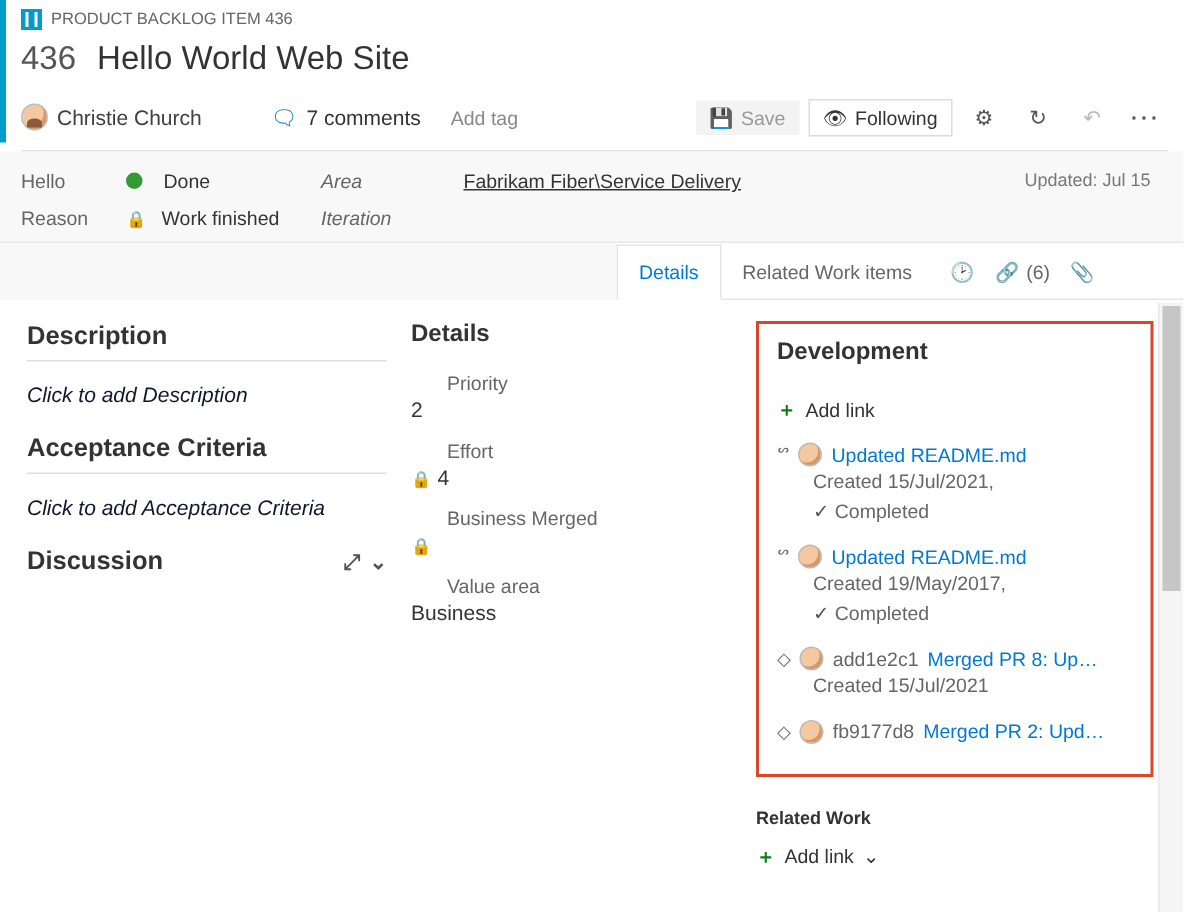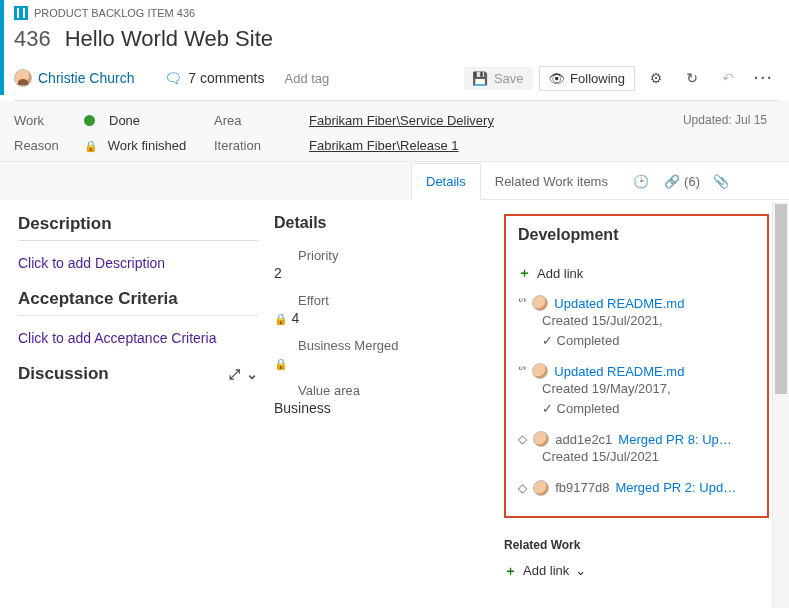--- a/index.html
+++ b/index.html
@@ -10,52 +10,52 @@
   .type-icon { width: 14px; height: 14px; background: #009ccc; display: inline-block; position: relative; }
   .type-icon::before, .type-icon::after { content: ""; position: absolute; background: #fff; width: 2px; top: 2px; bottom: 2px; }
   .type-icon::before { left: 3px; }
   .type-icon::after { right: 3px; }
   .title-row { display: flex; align-items: baseline; gap: 14px; margin: 6px 0 8px; }
   .title-id { font-size: 22px; color: #555; font-weight: 400; }
   .title-text { font-size: 22px; color: #333; font-weight: 400; }
   .meta-row { display: flex; align-items: center; gap: 6px; border-bottom: 1px solid #e0e0e0; padding: 4px 0 8px; }
   .avatar { width: 18px; height: 18px; border-radius: 50%; background: radial-gradient(circle at 35% 35%, #f5c9a0 55%, #d69866 60%); display:inline-block; position:relative; border:1px solid #bbb;}
   .avatar::after{content:"";position:absolute;bottom:1px;left:3px;right:3px;height:6px;border-radius:50% 50% 0 0;background:#8a5a3a;}
-  .assignee { color: #0369a1; margin-right: 24px; }
+  .assignee { color: #404040; margin-right: 40px; }
   .comment-icon { color: #0078d4; }
   .comments { color: #333; margin-right: 14px; }
   .add-tag { color: #888; font-size: 13px; }
   .spacer { flex: 1; }
   .btn { display: inline-flex; align-items: center; gap: 5px; padding: 4px 9px; font-size: 13px; background:#f3f3f3; color:#999; cursor: default; }
   .btn.follow { background:#fff; color:#333; border:1px solid #ddd;}
   .icon-btn { width:30px; height:28px; display:inline-flex; align-items:center; justify-content:center; color:#555; cursor:pointer;}
   .kebab { letter-spacing:2px; font-weight:bold;}
   .fields { display:flex; background:#f8f8f8; padding:12px 14px 8px; font-size:13px; border-bottom:1px solid #e8e8e8; position:relative;}
   .fields .col { display:flex; flex-direction:column; gap:10px;}
   .fields .col1{ width:200px;}
-  .fields .col2{ width:95px;}
+  .fields .col2{ width:95px;font-style:italic;}
   .fields .col3{ flex:1;text-decoration:underline;}
   .field-row{ display:flex; align-items:center; gap:10px;}
   .field-label{ color:#666; font-size:13px;}
   .state-dot{ width:11px; height:11px; border-radius:50%; background:#339933; display:inline-block; margin-right:4px;}
   .lock-icon::before{ content:"🔒"; font-size:11px; color:#888;}
   .updated{ position:absolute; right:22px; top:12px; font-size:12px; color:#777;}
   .tabbar-wrap{ position:relative; }
   .tabbar{ display:flex; align-items:center; height:38px; border-bottom:1px solid #e6e6e6; margin-left:411px; padding-right:28px; background:#fff;}
   .bg-fill{ position:absolute; left:0; right:0; top:0; height:38px; background:#f8f8f8; z-index:-1;}
   .tab{ padding:0 14px; height:100%; display:flex; align-items:center; color:#666; cursor:pointer; font-size:13px; border-top:1px solid transparent;}
   .tab.active{ color:#0078d4; border:1px solid #e6e6e6; border-bottom:1px solid #fff; background:#fff; margin-bottom:-1px;}
   .tab-icon{ width:40px; justify-content:center;}
   .content{ display:flex; height:calc(608px - 204px); overflow:hidden;}
   .col-a{ width:266px; padding:14px 8px 14px 18px;}
   .col-b{ width:230px; padding:14px 8px;}
   .col-c{ flex:1; padding:14px 20px 14px 8px; overflow-y:auto;}
   .section-h{ font-weight:600; font-size:17px; color:#333; border-bottom:1px solid #e0e0e0; padding-bottom:6px; margin-bottom:10px;}
   .section-h.thin{ border-bottom:none; font-size:16px;}
-  .placeholder{ color:#4c1d95; font-size:14px; padding:4px 0 18px;}
+  .placeholder{ color:#0f172a; font-style:italic; font-size:14px; padding:4px 0 18px;}
   .det-label{ color:#666; font-size:13px; margin-top:6px;margin-left:24px;}
   .det-val{ color:#333; font-size:14px; padding:2px 0 6px;}
   .disc-row{ display:flex; align-items:center; justify-content:space-between;}
   .expand{ display:flex; gap:6px; color:#555; font-size:14px;}
   .dev-box{ border:2px solid #d9472b; padding:10px 12px 12px; margin-bottom:14px;}
   .add-link{ display:flex; align-items:center; gap:6px; color:#333; font-size:13px; padding:4px 0 8px; cursor:pointer;}
   .plus{ color:#107c10; font-weight:bold;}
   .dev-item{ padding:5px 0 8px; font-size:13px;}
   .dev-line1{ display:flex; align-items:center; gap:6px;}
   .pr-icon{ color:#666; font-size:13px;}
@@ -109,44 +109,41 @@
       </span>
     <span class="icon-btn kebab">
         <span>···</span>
       </span>
   </div>
 </div>
 
 <div class="fields">
   <div class="col col1">
     <div class="field-row">
-      <span class="field-label" style="width:60px">Work</span>
+      <span class="field-label" style="width:60px">Hello</span>
       <span class="state-dot"></span>
       <span>Done</span>
     </div>
     <div class="field-row">
       <span class="field-label" style="width:60px">Reason</span>
       <span class="lock-icon"></span>
       <span>Work finished</span>
     </div>
   </div>
   <div class="col col2">
     <div class="field-row">
         <span class="field-label">Area</span>
       </div>
     <div class="field-row">
         <span class="field-label">Iteration</span>
       </div>
   </div>
   <div class="col col3">
     <div class="field-row">
         <span>Fabrikam Fiber\Service Delivery</span>
-      </div>
-    <div class="field-row">
-        <span>Fabrikam Fiber\Release 1</span>
       </div>
   </div>
   <span class="updated">Updated: Jul 15</span>
 </div>
 
 <div class="tabbar-wrap">
   <div class="bg-fill"></div>
   <div class="tabbar">
     <div class="tab active">Details</div>
     <div class="tab">Related Work items</div>

